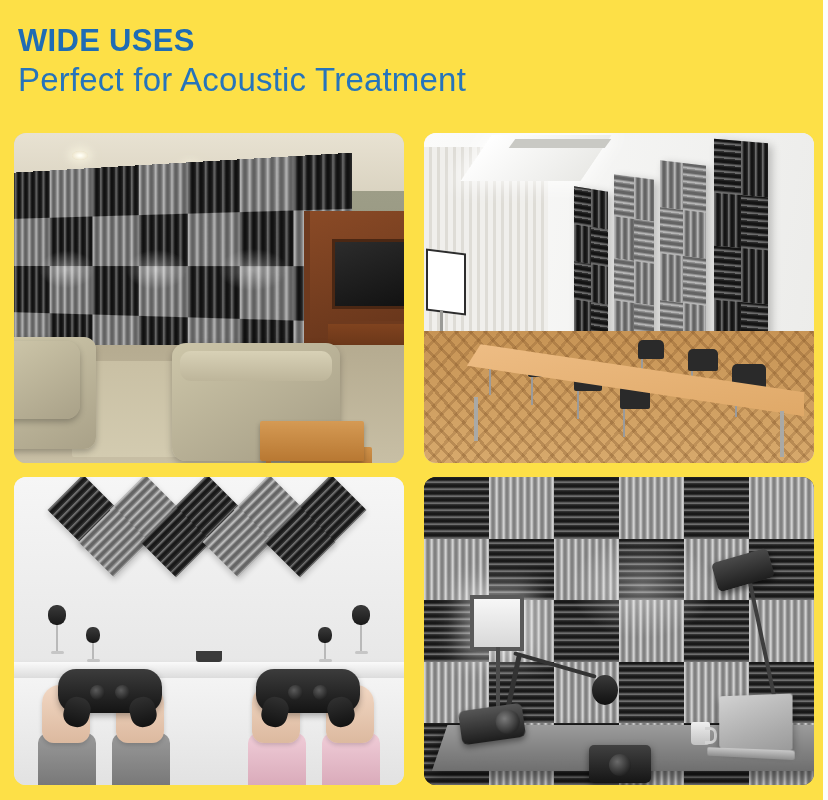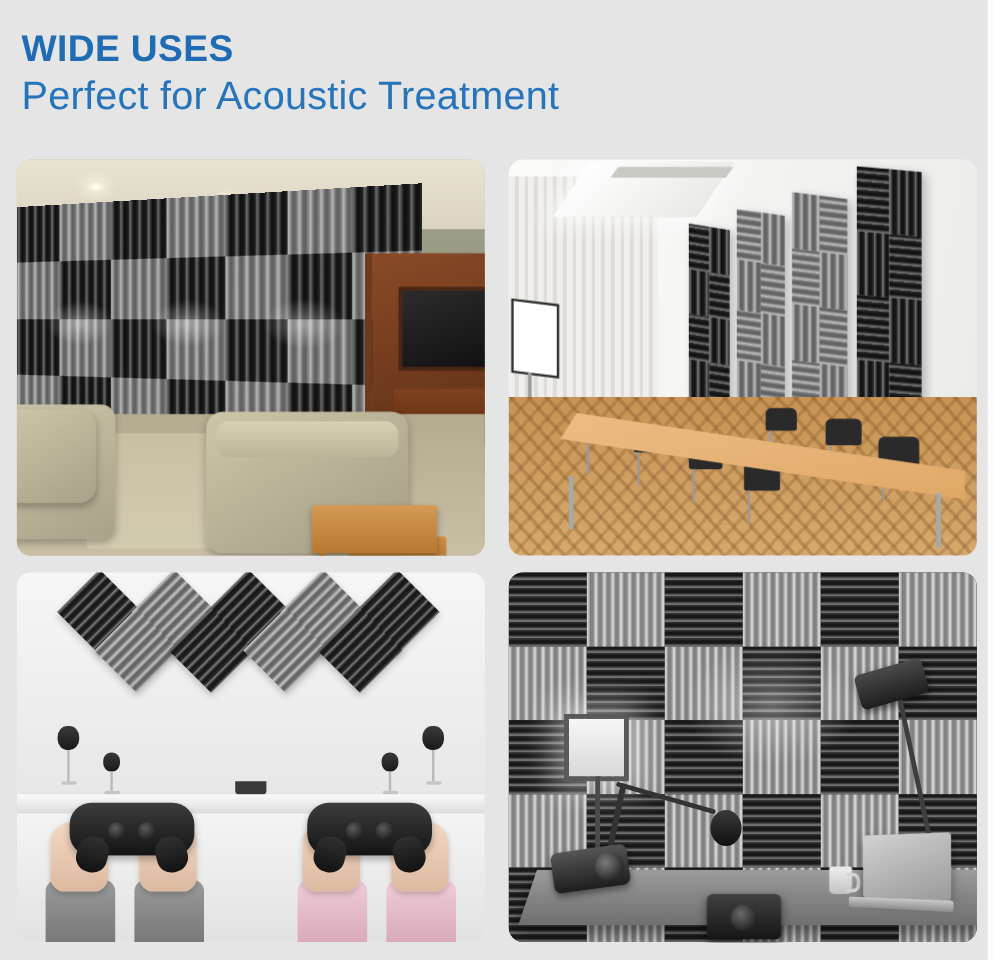--- a/index.html
+++ b/index.html
@@ -2,21 +2,21 @@
 <html><head>
 <meta charset="utf-8">
 <style>
   * { box-sizing: border-box; margin: 0; padding: 0; }
   html, body {
     width: 828px; height: 800px;
     background: #fdfdfd;
     font-family: "Liberation Sans", sans-serif;
     overflow: hidden;
   }
-  .page { position: relative; width: 823px; height: 800px; background: #e5e5e5; }
+  .page { position: relative; width: 823px; height: 800px; background: #fde047; }
 
   
   .heading { position: absolute; left: 18px; top: 22px; }
   .heading .l1 {
     font-size: 31px; font-weight: bold; color: #1f6cb4;
     letter-spacing: .3px; line-height: 38px;
   }
   .heading .l2 {
     font-size: 33px; font-weight: normal; color: #2674bb;
     letter-spacing: .2px; line-height: 40px; text-align: right;

